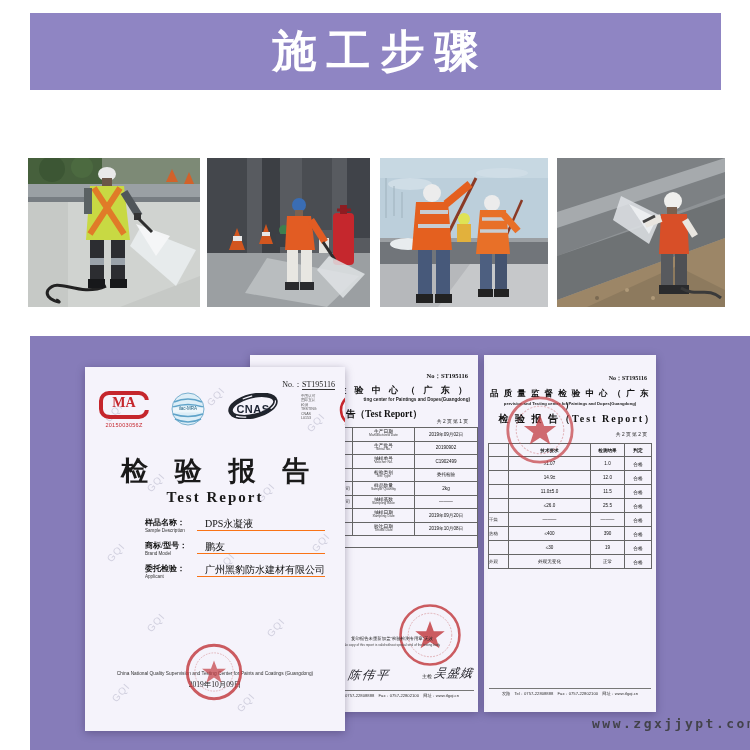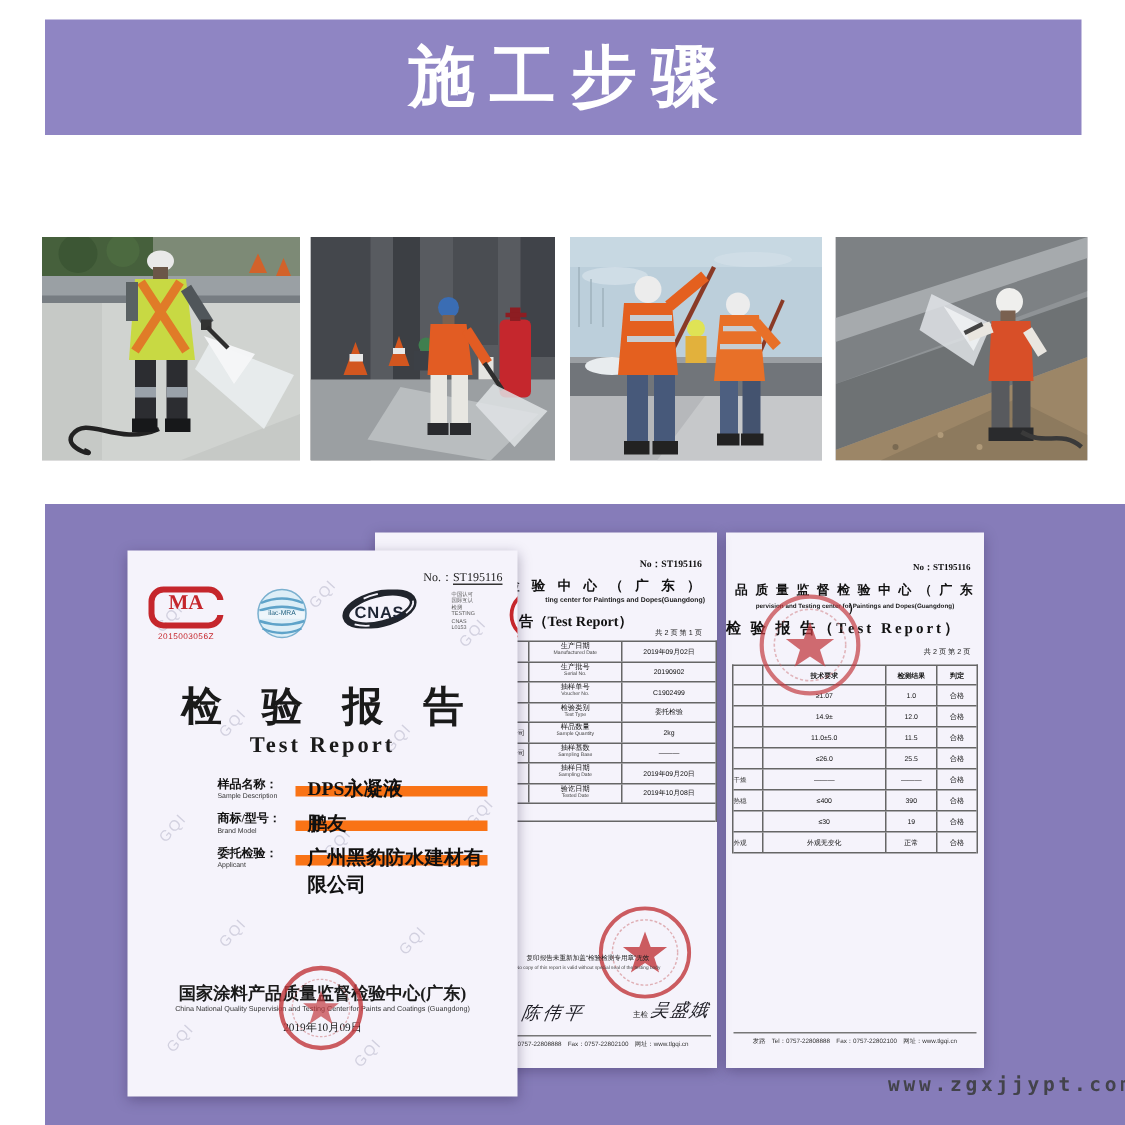--- a/index.html
+++ b/index.html
@@ -54,22 +54,22 @@
             font-weight:bold; font-size:15px; font-family:"Liberation Serif",serif; letter-spacing:1px; }
   .cl-title { position:absolute; left:0; top:86px; width:100%; text-align:center; font-weight:bold;
               font-size:27px; letter-spacing:10px; color:#1a1a1a; font-family:"Liberation Serif",serif; text-indent:10px;}
   .cl-title-en { position:absolute; left:0; top:122px; width:100%; text-align:center; font-weight:bold;
                  font-size:15px; letter-spacing:2px; color:#1a1a1a; font-family:"Liberation Serif",serif; }
   .cl-fields { position:absolute; left:60px; top:150px; width:180px; }
   .cl-field { display:flex; margin-bottom:7px; }
   .cl-flabel { width:52px; flex:none; }
   .cl-flabel .cn { font-size:8px; font-weight:bold; color:#111; font-family:"Liberation Serif",serif; }
   .cl-flabel .en { font-size:4.6px; color:#333; transform-origin:left top; }
-  .cl-fvalue { flex:1; border-bottom:7px solid #f97316; font-size:13px; color:#111;
-               font-family:"Liberation Serif",serif; padding-left:8px; height:14px;font-weight:bold; }
+  .cl-fvalue { flex:1; border-bottom:1px solid #f97316; font-size:10px; color:#111;
+               font-family:"Liberation Serif",serif; padding-left:8px; height:14px; }
   .cl-org { position:absolute; left:0; top:288px; width:100%; text-align:center; font-weight:bold;
             font-size:11.5px; color:#1a1a1a; font-family:"Liberation Serif",serif; }
   .cl-org-en { position:absolute; left:8px; top:304px; width:244px; text-align:center; font-size:4.8px; color:#333; }
   .cl-date { position:absolute; left:0; top:313px; width:100%; text-align:center; font-size:7.5px;
              color:#222; font-family:"Liberation Serif",serif; }
   .stamp { position:absolute; opacity:.82; }
   .stamp svg { display:block; width:100%; height:100%; }
   .wm { position:absolute; font-size:10px; color:rgba(120,120,150,.28); transform:rotate(-48deg);
         font-family:"Liberation Sans",sans-serif; letter-spacing:1px; }
 
@@ -105,21 +105,21 @@
                padding-top:2px; font-size:4.2px; color:#333; text-align:center; }
 
   
   .cert-right { left:484px; top:355px; width:172px; height:357px; z-index:1; }
   .cr-no { position:absolute; top:19px; right:9px; font-size:6px; font-weight:bold; color:#111;
            font-family:"Liberation Serif",serif; }
   .cr-org { position:absolute; top:33px; left:4px; right:4px; text-align:center; font-weight:bold;
             font-size:8.5px; letter-spacing:1.5px; color:#111; font-family:"Liberation Serif",serif; }
   .cr-org-en { position:absolute; top:46px; left:4px; right:4px; text-align:center; font-weight:bold;
                font-size:4.2px; color:#222; }
-  .cr-title { position:absolute; top:57px; left:0; right:0; text-align:left; font-weight:bold;
+  .cr-title { position:absolute; top:57px; left:0; right:0; text-align:right; font-weight:bold;
               font-size:10px; letter-spacing:2px; color:#111; font-family:"Liberation Serif",serif; }
   .cr-page { position:absolute; top:76px; right:9px; font-size:4.8px; color:#222; }
   .cr-table { position:absolute; left:4px; top:88px; width:164px; border:1px solid #666; border-bottom:none; }
   .cr-row { display:flex; height:14px; border-bottom:1px solid #666; }
   .cr-row.hdr { height:13px; }
   .cr-f { width:20px; flex:none; border-right:1px solid #666; overflow:hidden; font-size:4.4px;
           color:#333; display:flex; align-items:center; }
   .cr-q { width:82px; flex:none; border-right:1px solid #666; display:flex; align-items:center;
           justify-content:center; font-size:4.6px; color:#111; }
   .cr-r { width:34px; flex:none; border-right:1px solid #666; display:flex; align-items:center;
@@ -516,21 +516,20 @@
       </div>
       <div class="cl-field">
         <div class="cl-flabel">
             <div class="cn">委托检验：</div>
             <div class="en">Applicant</div>
           </div>
         <div class="cl-fvalue">广州黑豹防水建材有限公司</div>
       </div>
     </div>
 
-    <div class="cl-org">国家涂料产品质量监督检验中心(广东)</div>
     <div class="cl-org-en">China National Quality Supervision and Testing Center for Paints and Coatings (Guangdong)</div>
     <div class="cl-date">2019年10月09日</div>
     <div class="stamp stamp-left">
       <svg viewBox="0 0 100 100">
         <circle cx="50" cy="50" r="46" fill="none" stroke="#c23a3f" stroke-width="5"></circle>
         <circle cx="50" cy="50" r="33" fill="none" stroke="#c96a6e" stroke-width="1.5" stroke-dasharray="3 2" opacity="0.6"></circle>
         <path d="M50 30 L55.3 44.6 L70.6 44.6 L58.6 54 L63.2 68.4 L50 59.6 L36.8 68.4 L41.4 54 L29.4 44.6 L44.7 44.6 Z" fill="#c23a3f" opacity="0.85"></path>
       </svg>
     </div>
   </div>

